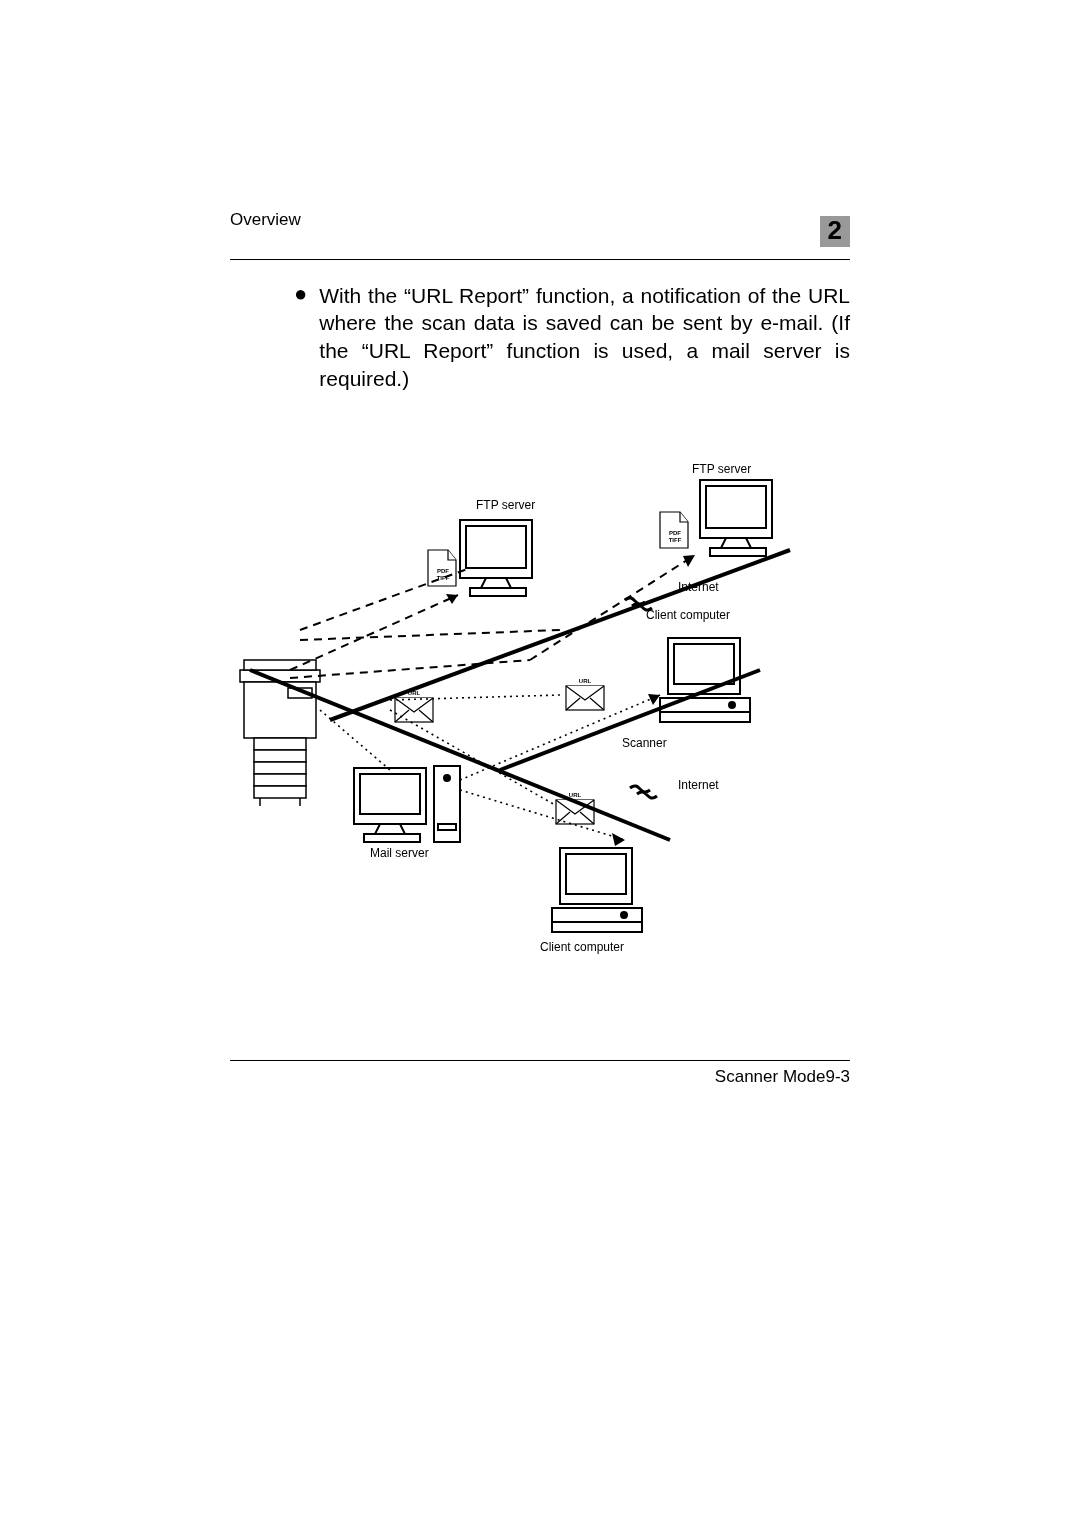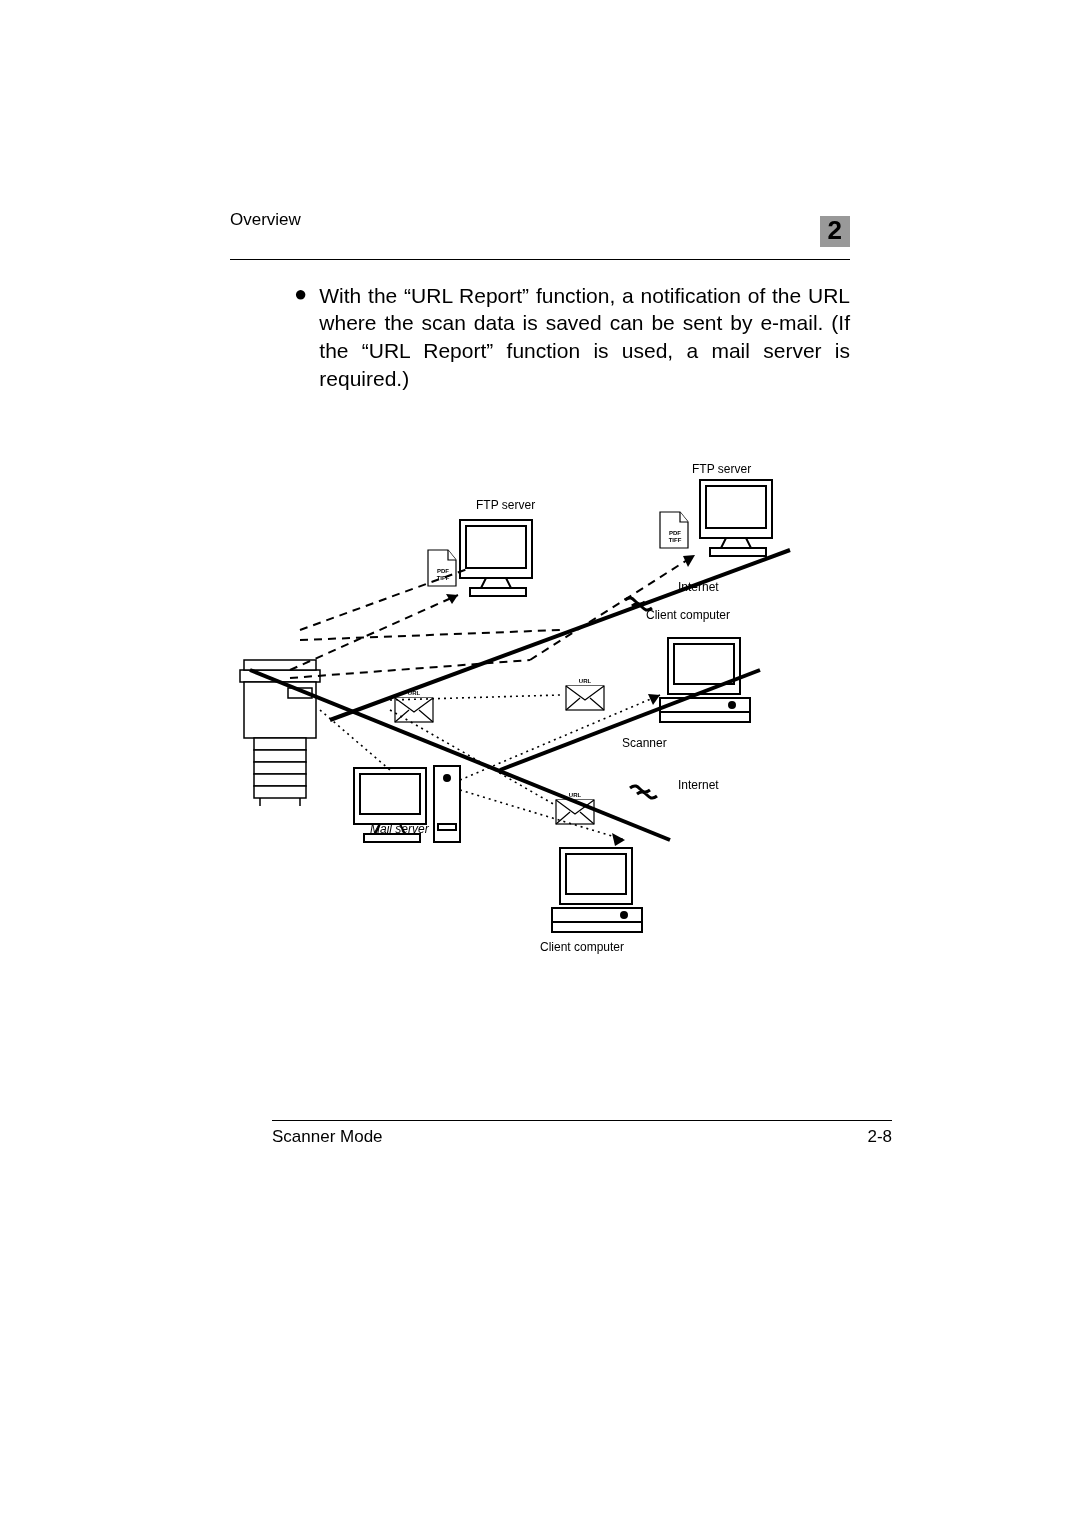--- a/index.html
+++ b/index.html
@@ -73,28 +73,27 @@
   .tiny {
     position: absolute;
     font-size: 6px;
     font-weight: 700;
     text-align: center;
     line-height: 1.05;
   }
   .footer {
     position: absolute;
     left: 230px;
-    top: 1120px;
+    top: 1060px;
     width: 620px;
     border-top: 1px solid #000;
     padding-top: 6px;
     display: flex;
-    justify-content: space-between;
+    justify-content: flex-end;
     font-size: 17px;
-    margin-left: 42px;
   }
 </style>
 </head>
 <body>
 
 <div class="page">
 
   <div class="header-row">
     <span class="header-title">Overview</span>
     <span class="chapter-badge">2</span>
@@ -219,27 +218,27 @@
         <line x1="160" y1="300" x2="325" y2="395"></line>
       </g>
     </svg>
 
     <span class="lbl" style="left:462px; top:52px;">FTP server</span>
     <span class="lbl" style="left:246px; top:88px;">FTP server</span>
     <span class="lbl" style="left:448px; top:170px;">Internet</span>
     <span class="lbl" style="left:416px; top:198px;">Client computer</span>
     <span class="lbl" style="left:392px; top:326px;">Scanner</span>
     <span class="lbl" style="left:448px; top:368px;">Internet</span>
-    <span class="lbl" style="left:140px; top:412px;font-style:italic;">Mail server</span>
+    <span class="lbl" style="left:140px; top:436px;">Mail server</span>
     <span class="lbl" style="left:310px; top:530px;">Client computer</span>
 
     <span class="tiny" style="left:202px; top:158px; width:22px;">PDF<br>TIFF</span>
     <span class="tiny" style="left:434px; top:120px; width:22px;">PDF<br>TIFF</span>
     <span class="tiny" style="left:175px; top:280px; width:18px;">URL</span>
     <span class="tiny" style="left:346px; top:268px; width:18px;">URL</span>
     <span class="tiny" style="left:336px; top:382px; width:18px;">URL</span>
   </div>
 </div>
 
 <div class="footer">
   <span>Scanner Mode</span>
-  <span>2-8</span>
+  <span>9-3</span>
 </div>
 
 </body></html>

